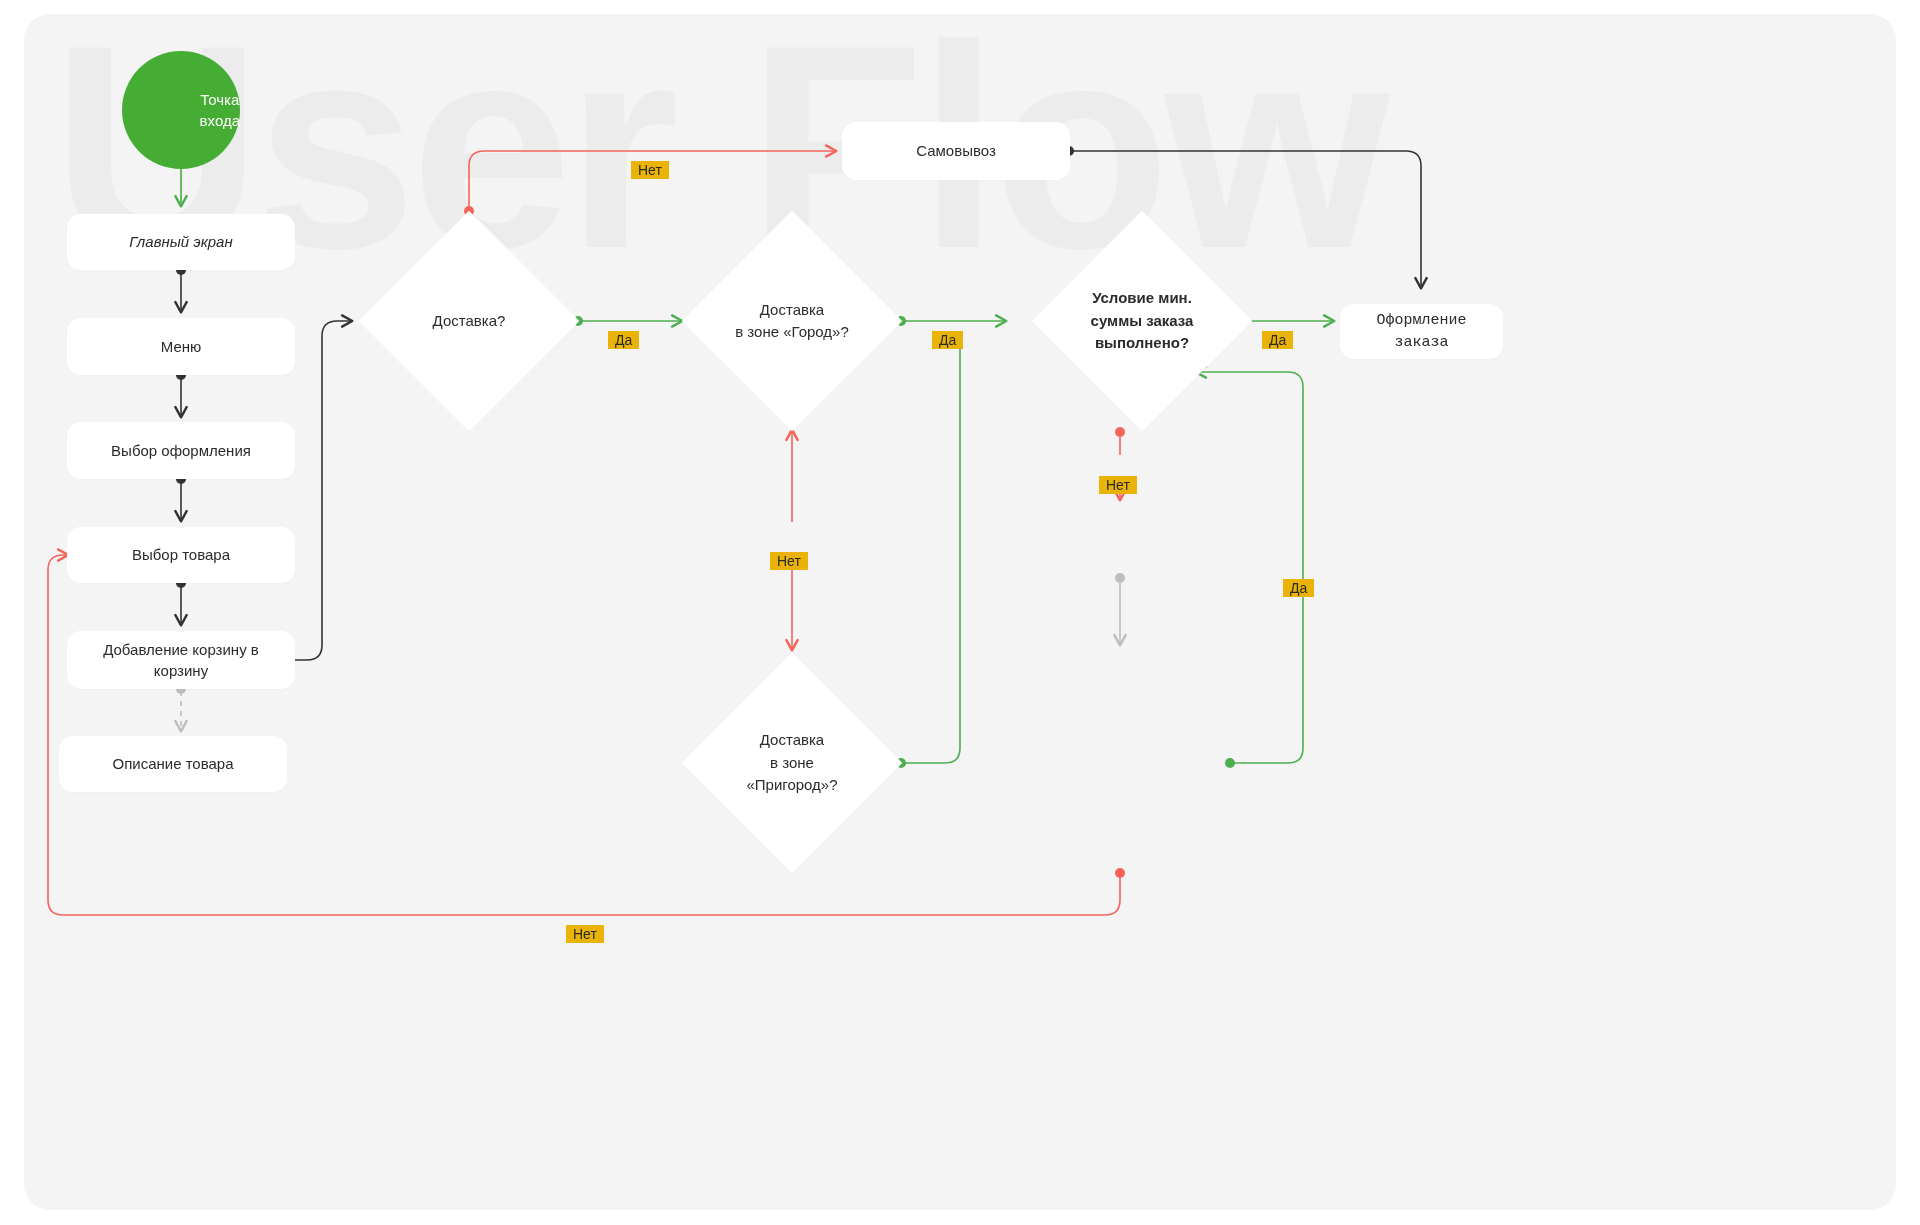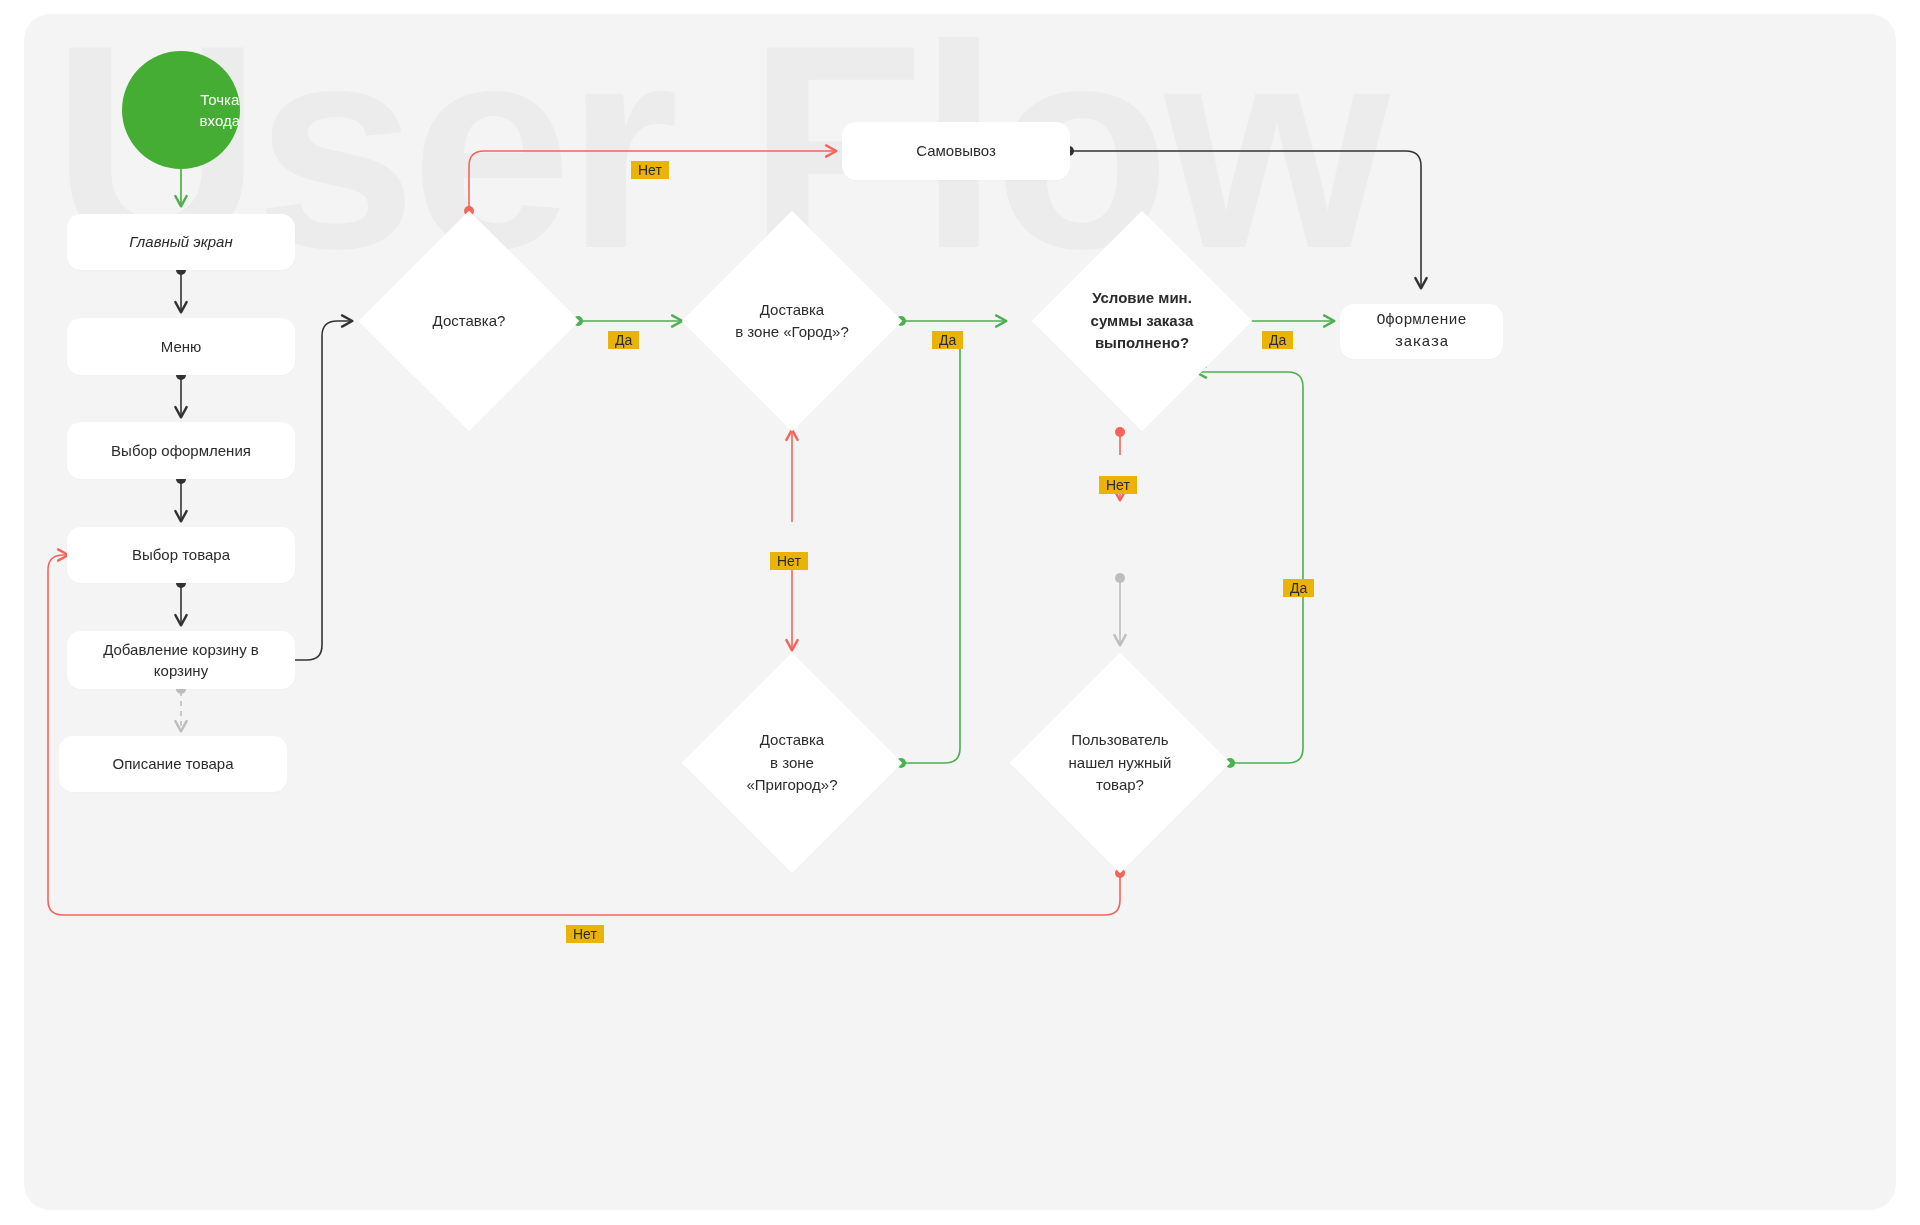--- a/index.html
+++ b/index.html
@@ -193,26 +193,20 @@
 выполнено?</div>
   </div>
 
   <div class="node diamond" style="left:714px;top:685px;width:156px;height:156px;">
     <div class="dshape"></div>
     <div class="dlabel" style="white-space:pre-line">Доставка
 в зоне
 «Пригород»?</div>
   </div>
 
-  <div class="node diamond" style="left:1042px;top:685px;width:156px;height:156px;">
-    <div class="dshape"></div>
-    <div class="dlabel" style="white-space:pre-line">Пользователь
-нашел нужный
-товар?</div>
-  </div>
 
   <div class="edge-label" style="left:631px;top:144px;">Нет</div>
   <div class="edge-label" style="left:608px;top:314px;">Да</div>
   <div class="edge-label" style="left:932px;top:314px;">Да</div>
   <div class="edge-label" style="left:770px;top:535px;">Нет</div>
   <div class="edge-label" style="left:1262px;top:314px;">Да</div>
   <div class="edge-label" style="left:1099px;top:459px;">Нет</div>
   <div class="edge-label" style="left:1283px;top:562px;">Да</div>
   <div class="edge-label" style="left:566px;top:908px;">Нет</div>
 

